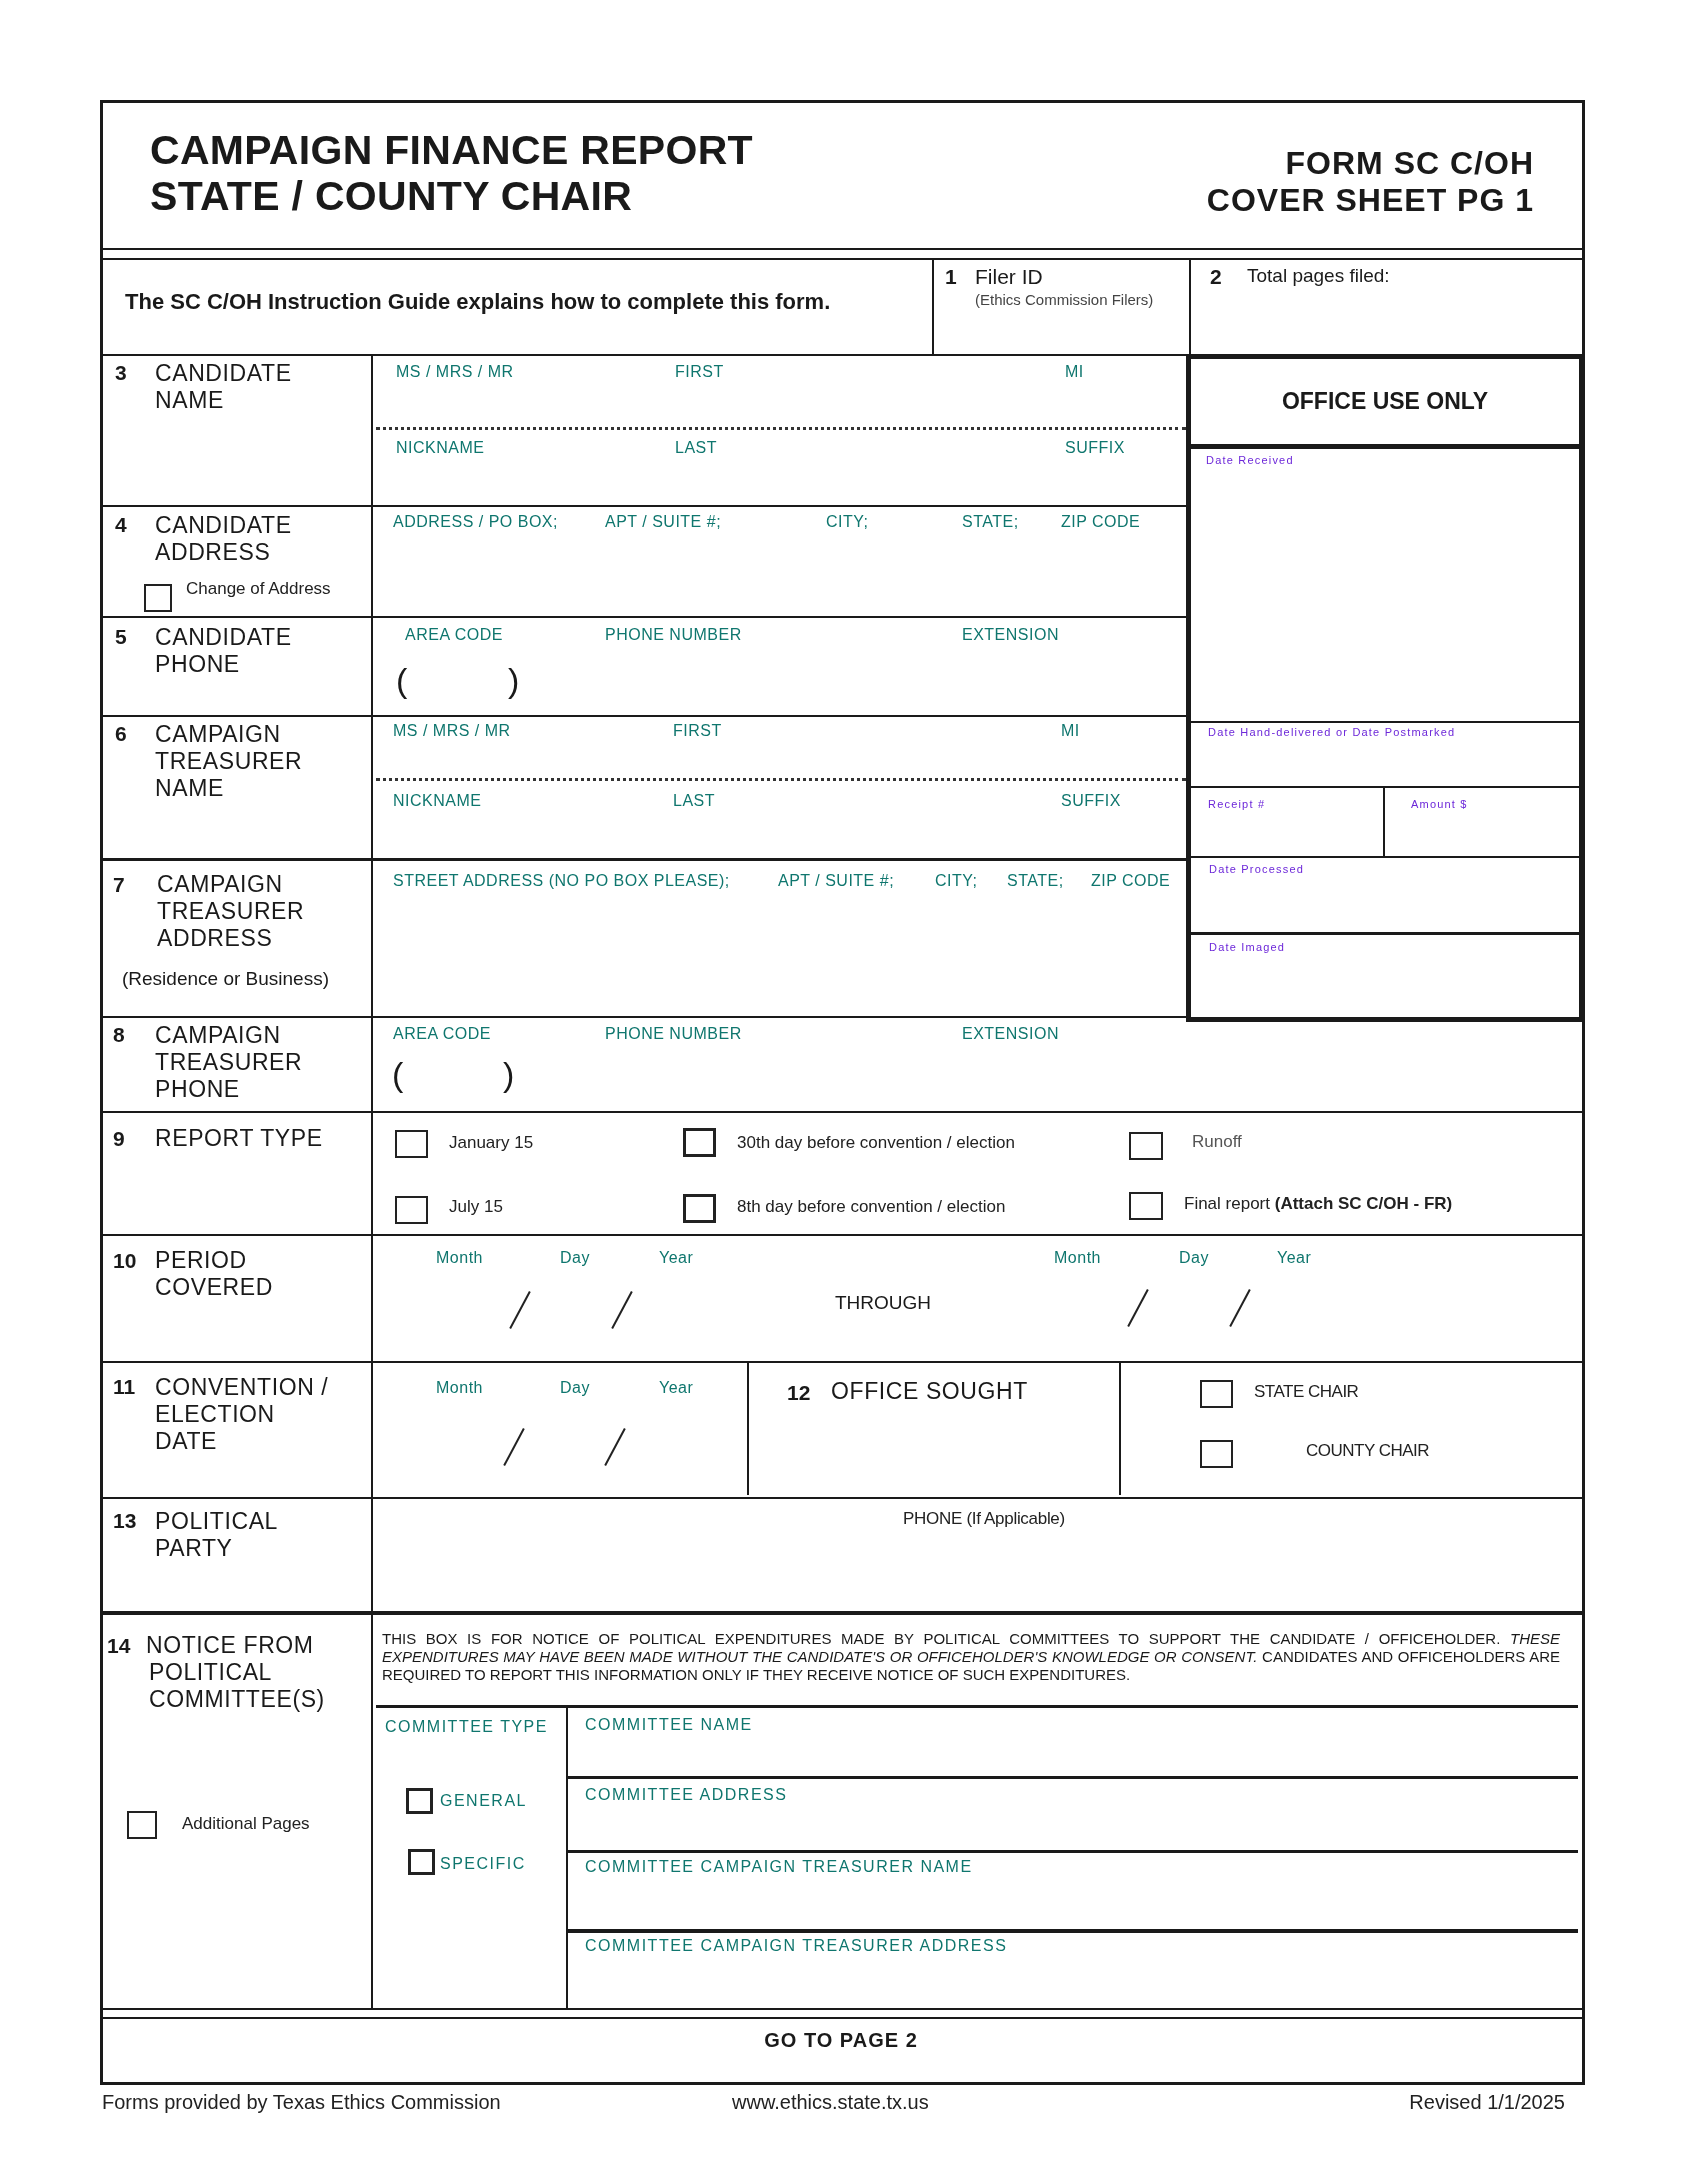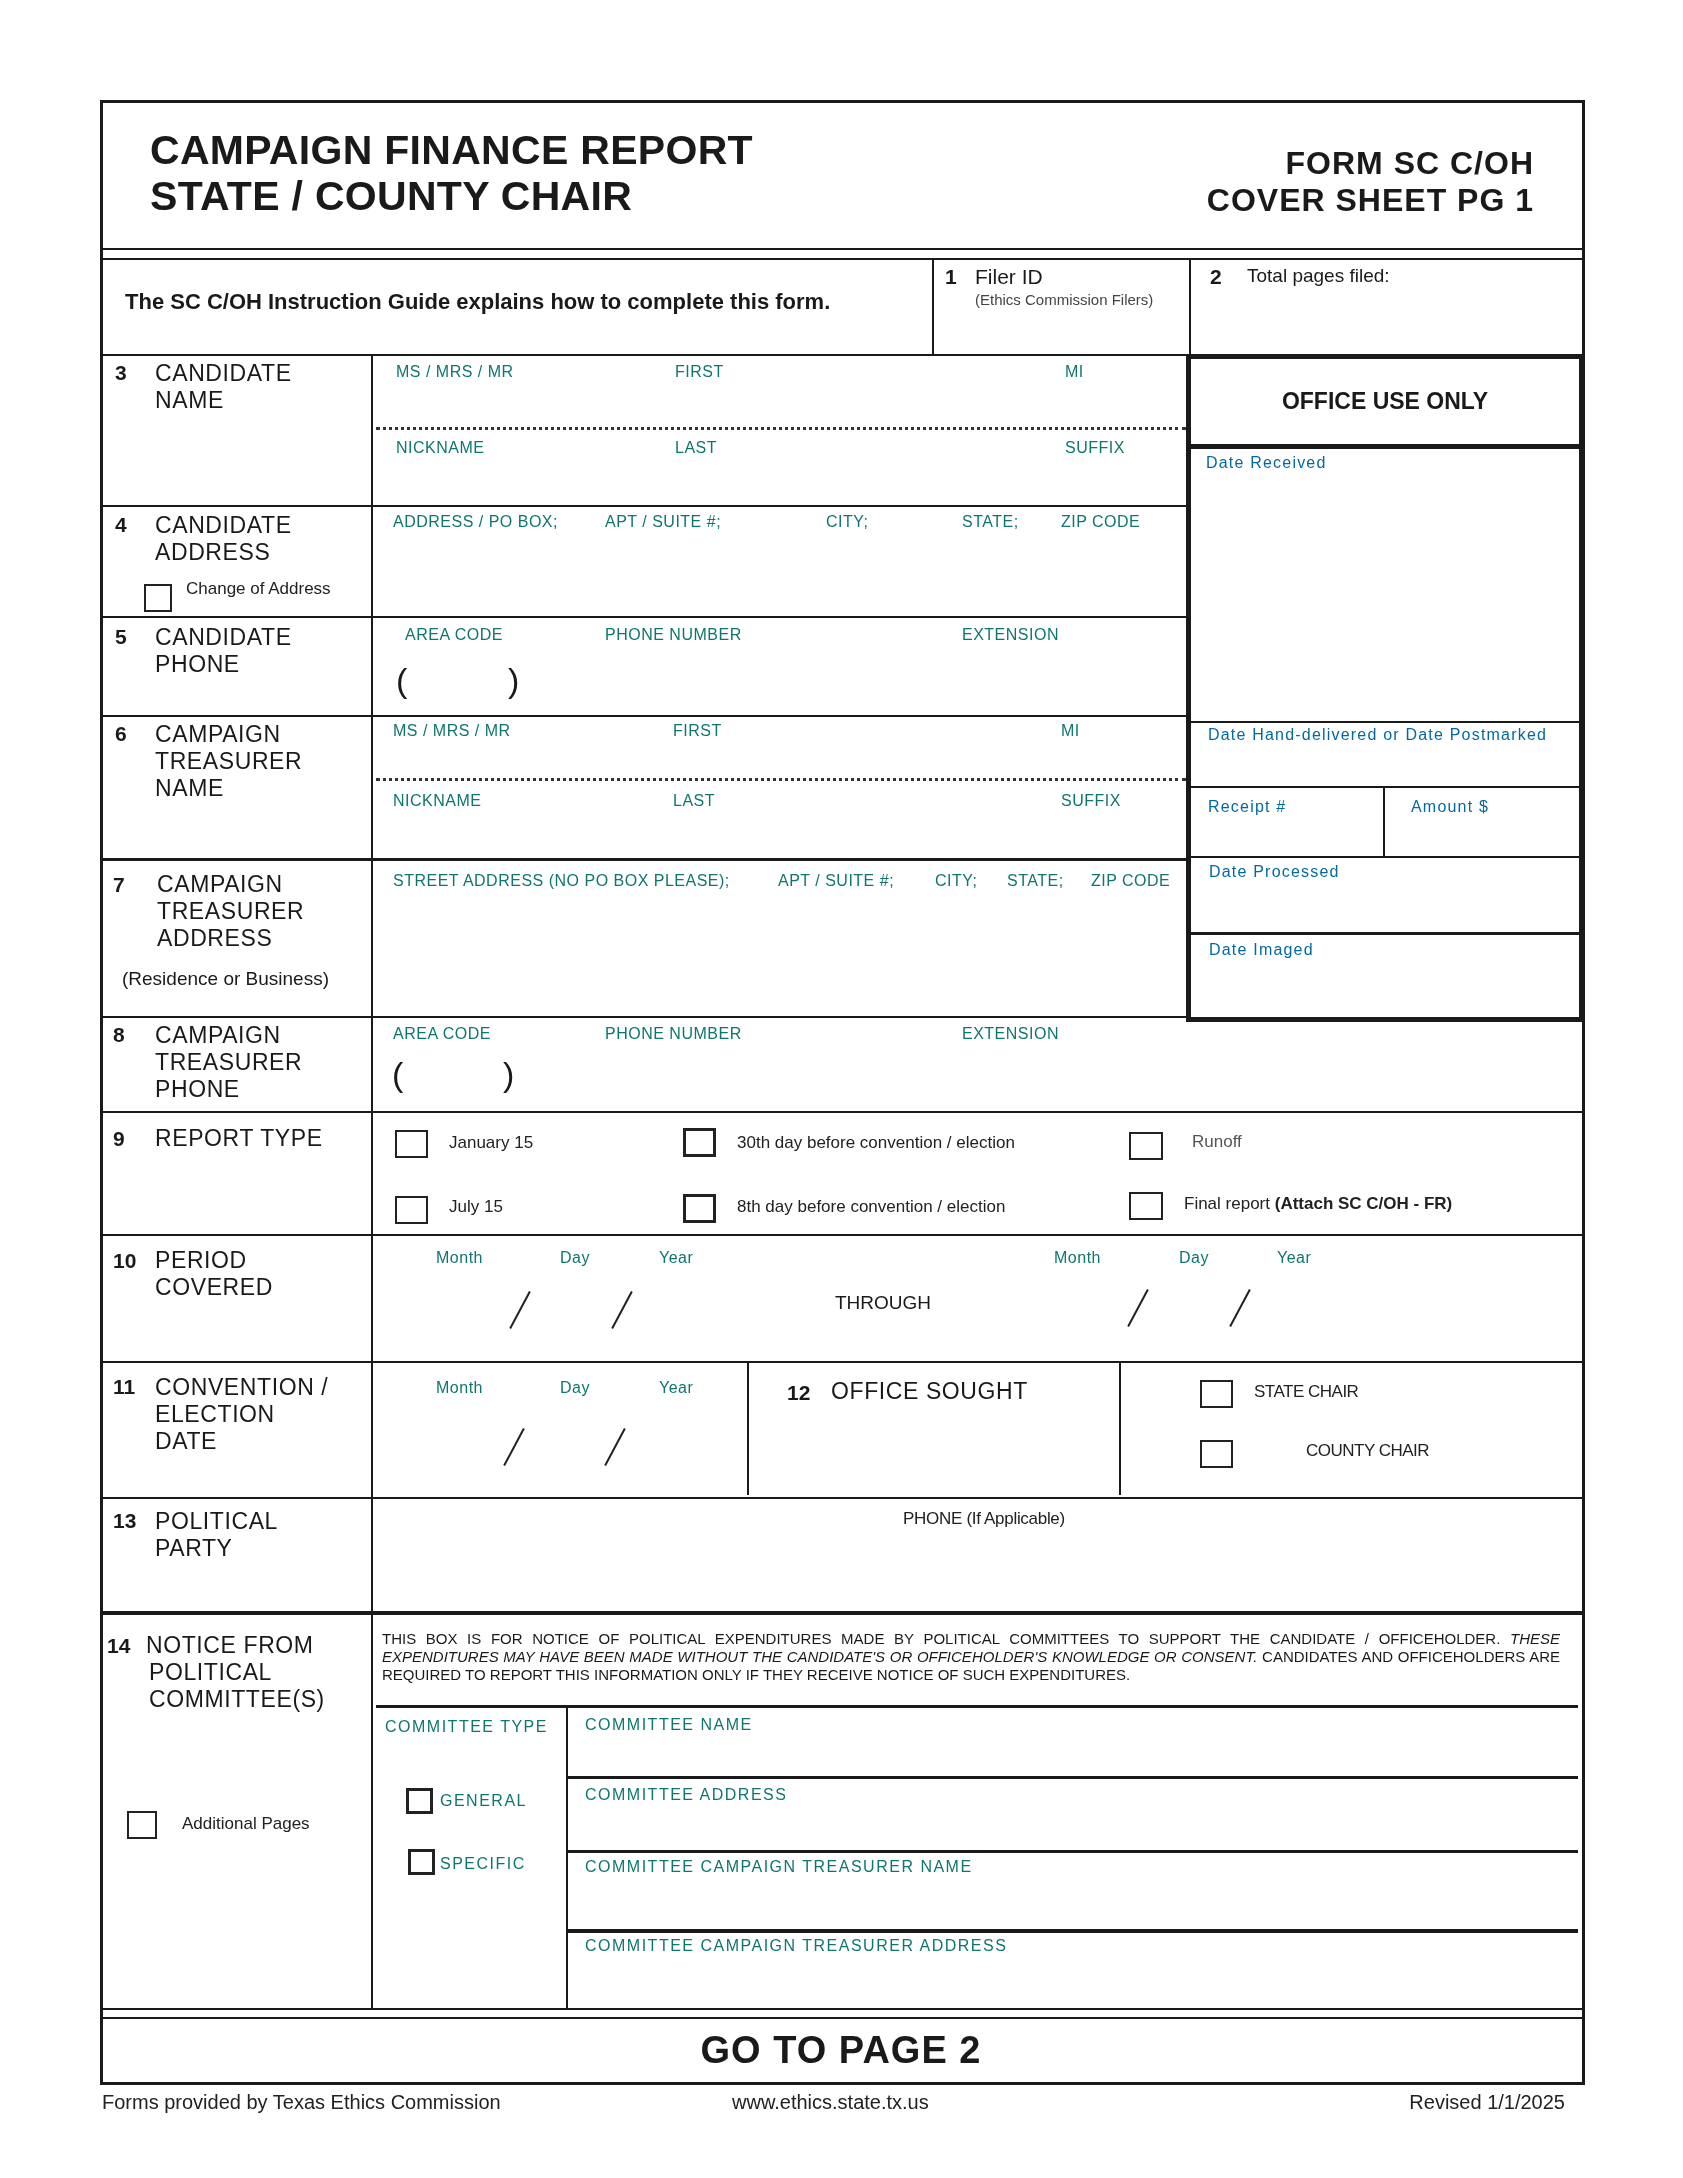--- a/index.html
+++ b/index.html
@@ -15,25 +15,25 @@
   .form-id { font-weight: bold; font-size: 32px; line-height: 37px; text-align: right; letter-spacing: 1px; }
   .sec-num { font-weight: bold; font-size: 21px; }
   .sec-label { font-size: 23px; line-height: 27px; letter-spacing: 0.6px; }
   .fld { font-size: 16px; letter-spacing: 0.5px; color: #0f766e; }
   .small { font-size: 17px; color: #222; }
   .cb { position: absolute; width: 31px; height: 27px; border: 2px solid #222; background: #fff; box-sizing: border-box; }
   .cb.bold { border-width: 3px; }
   .slash { position: absolute; width: 2px; height: 50px; background: #222; transform: rotate(30deg); transform-origin: center; }
   .paren { position: absolute; font-size: 34px; font-weight: normal; }
   .office-title { font-weight: bold; font-size: 23px; text-align: center; }
-  .office-lbl { font-size: 16px; letter-spacing: 1.2px; color: #0369a1; }
+  .office-lbl { font-size: 11px; letter-spacing: 1.2px; color: #6d28d9; }
   .notice { font-size: 15px; line-height: 18px; text-align: justify; }
   .notice i { font-style: italic; }
   .footer { font-size: 20px; color: #222; }
-  .goto { font-weight: bold; font-size: 38px; letter-spacing: 1px; text-align: center; }
+  .goto { font-weight: bold; font-size: 20px; letter-spacing: 1px; text-align: center; }
 </style>
 </head>
 <body>
 
 <div class="frame"></div>
 
 <div class="abs title" style="left:150px; top:127px;">
   <div>CAMPAIGN FINANCE REPORT</div>
   <div>STATE / COUNTY CHAIR</div>
 </div>

